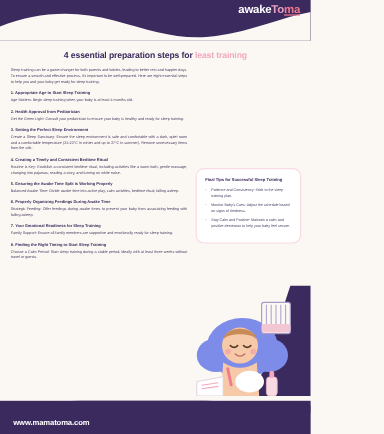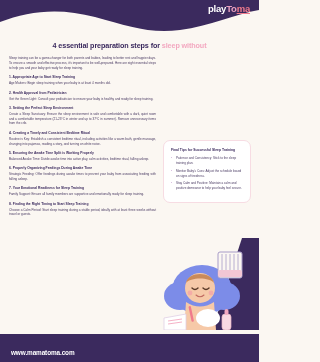--- a/index.html
+++ b/index.html
@@ -51,25 +51,25 @@
 </style>
 </head>
 <body>
 
 <div class="page">
 
   <div class="header">
     <svg class="header-wave" viewBox="0 0 259 30" preserveAspectRatio="none">
       <path d="M0,14 C30,2 62,0 95,9 C128,18 150,26 180,22 C210,18 236,6 259,2 L259,30 L0,30 Z" fill="#FBF7F2"></path>
     </svg>
-    <div class="logo"><span class="m1">play</span><span class="m2">To</span><span class="m3">ma</span></div>
+    <div class="logo"><span class="m1">awake</span><span class="m2">To</span><span class="m3">ma</span></div>
   </div>
 
   <div class="title">
-    <span>4 essential preparation steps for </span><span class="hl">sleep without</span>
+    <span>4 essential preparation steps for </span><span class="hl">least training</span>
   </div>
 
   <div class="content">
     <p class="intro">Sleep training can be a game-changer for both parents and babies, leading to better rest and happier days. To ensure a smooth and effective process, it's important to be well-prepared. Here are eight essential steps to help you and your baby get ready for sleep training.</p>
 
     <div class="sec">
       <div class="sec-h">1. Appropriate Age to Start Sleep Training</div>
       <p class="sec-b">Age Matters: Begin sleep training when your baby is at least 4 months old.</p>
     </div>
     <div class="sec">

